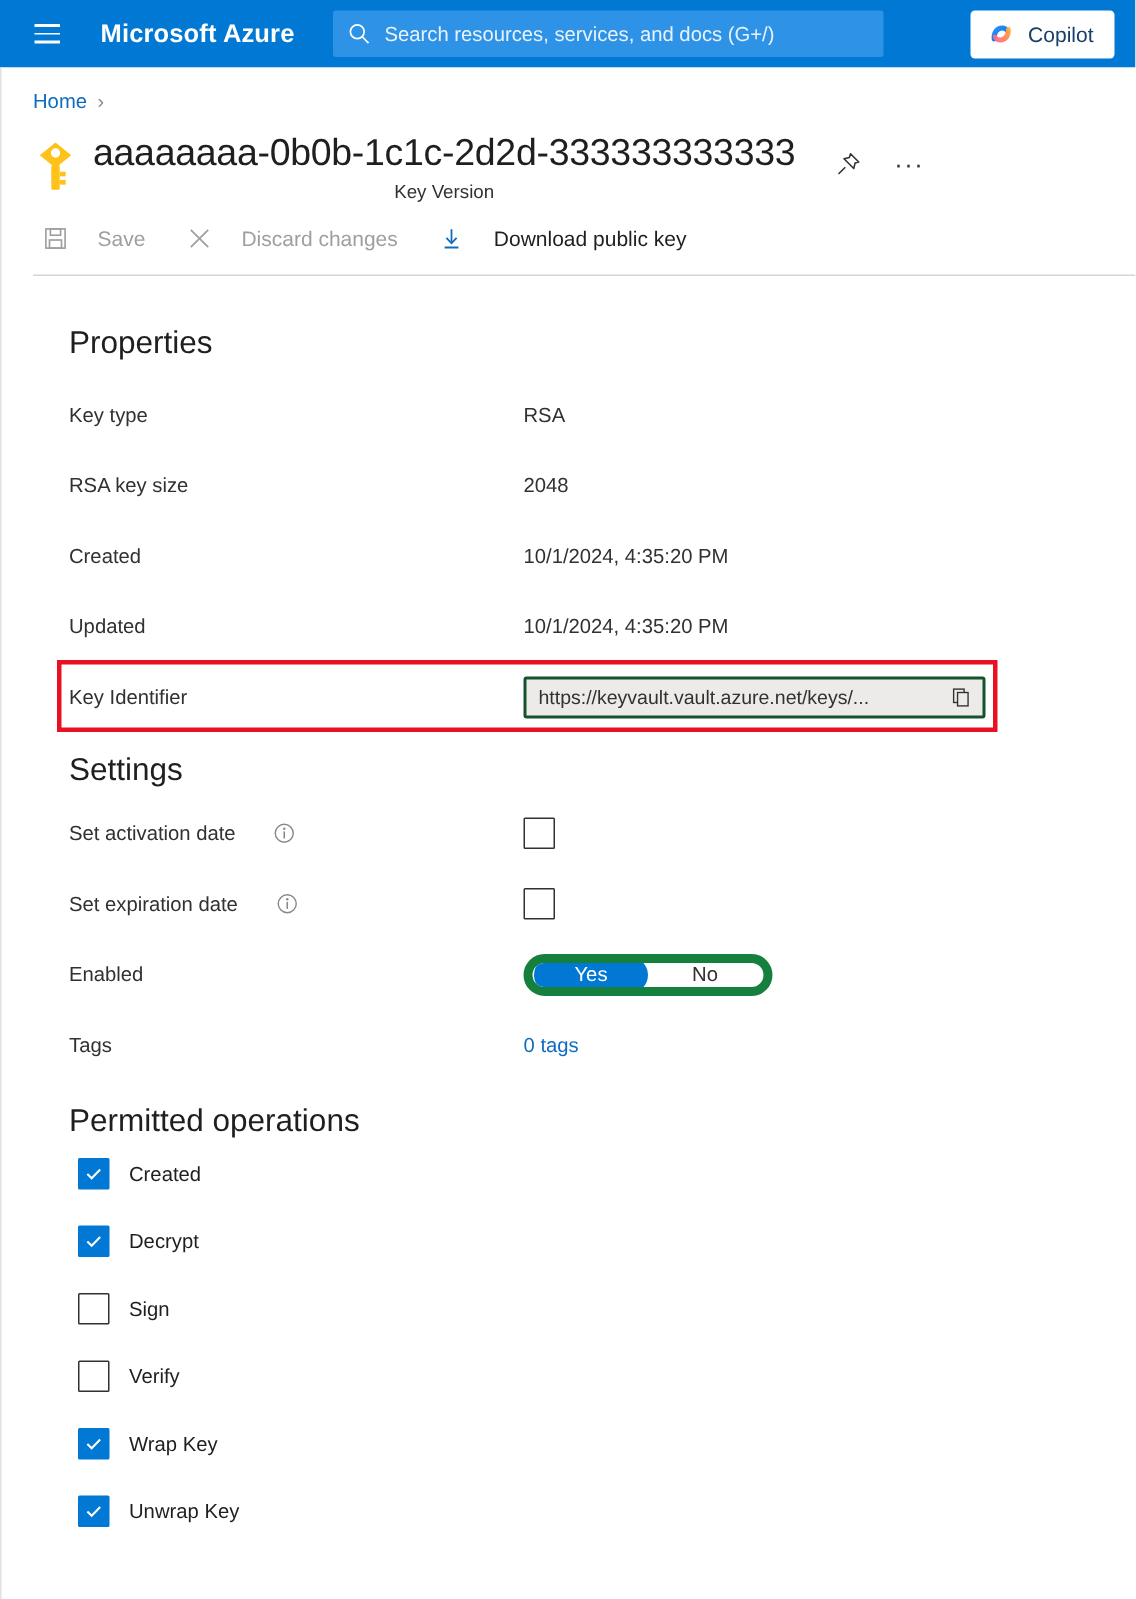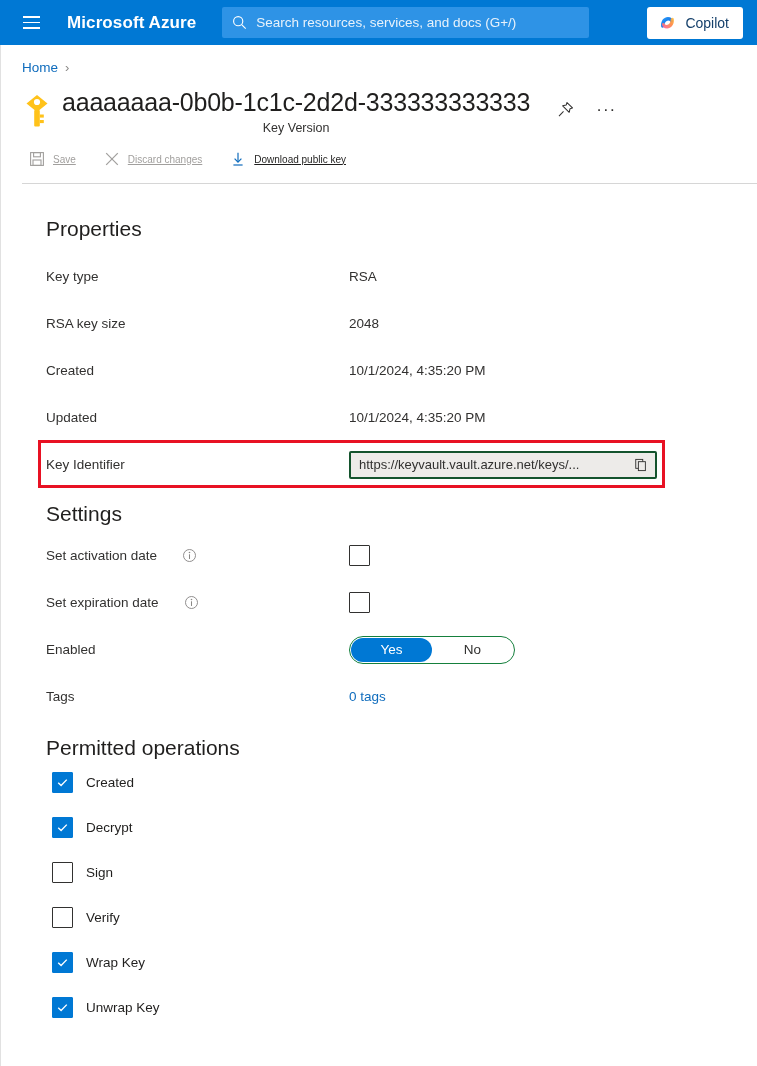--- a/index.html
+++ b/index.html
@@ -159,30 +159,29 @@
   
   .toolbar {
     display: flex;
     align-items: center;
     gap: 0;
     padding: 11px 0 0 27px;
   }
   .cmd {
     display: flex;
     align-items: center;
-    gap: 8px;
+    gap: 20px;
     background: none;
     border: none;
     font-family: "Liberation Sans", sans-serif;
-    font-size: 10px;
+    font-size: 14px;
     padding: 5px 12px 5px 2px;
     cursor: pointer;
     color: #201f1e;
     white-space: nowrap;
-    text-decoration: underline;
   }
   .cmd.disabled { color: #a19f9d; cursor: default; }
   .cmd + .cmd { margin-left: 14px; }
 
   .toolbar-divider {
     margin-top: 11px;
     margin-left: 22px;
     border-top: 1px solid #d6d6d6;
     width: 735px;
   }
@@ -286,21 +285,21 @@
     border-radius: 1px;
     cursor: pointer;
     flex: none;
   }
 
   .toggle {
     display: flex;
     align-items: center;
     width: 166px;
     height: 28px;
-    border: 1px solid #15803d;
+    border: 6px solid #15803d;
     border-radius: 14px;
     background: #ffffff;
     overflow: hidden;
     cursor: pointer;
     padding: 1px;
   }
   .toggle .opt {
     flex: 1;
     text-align: center;
     font-size: 13.5px;

